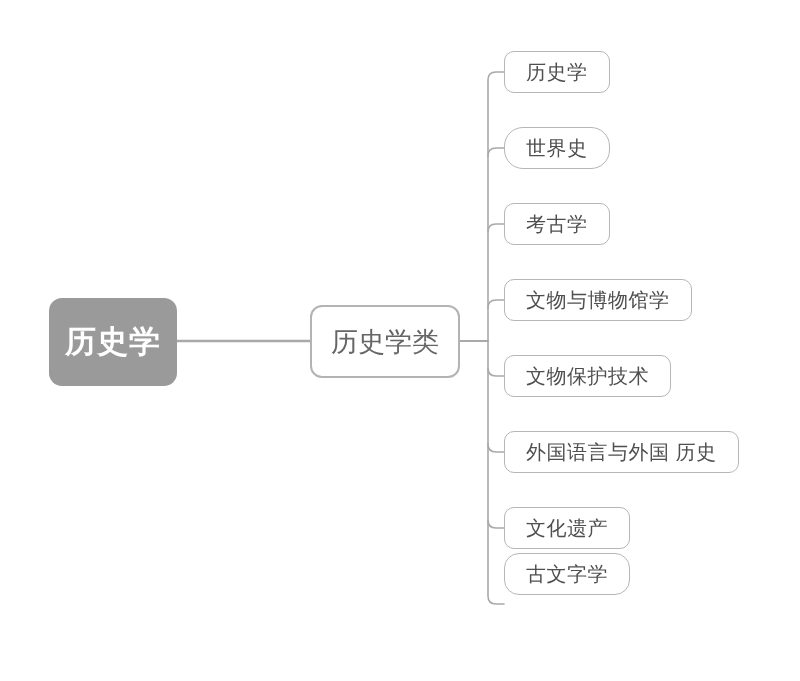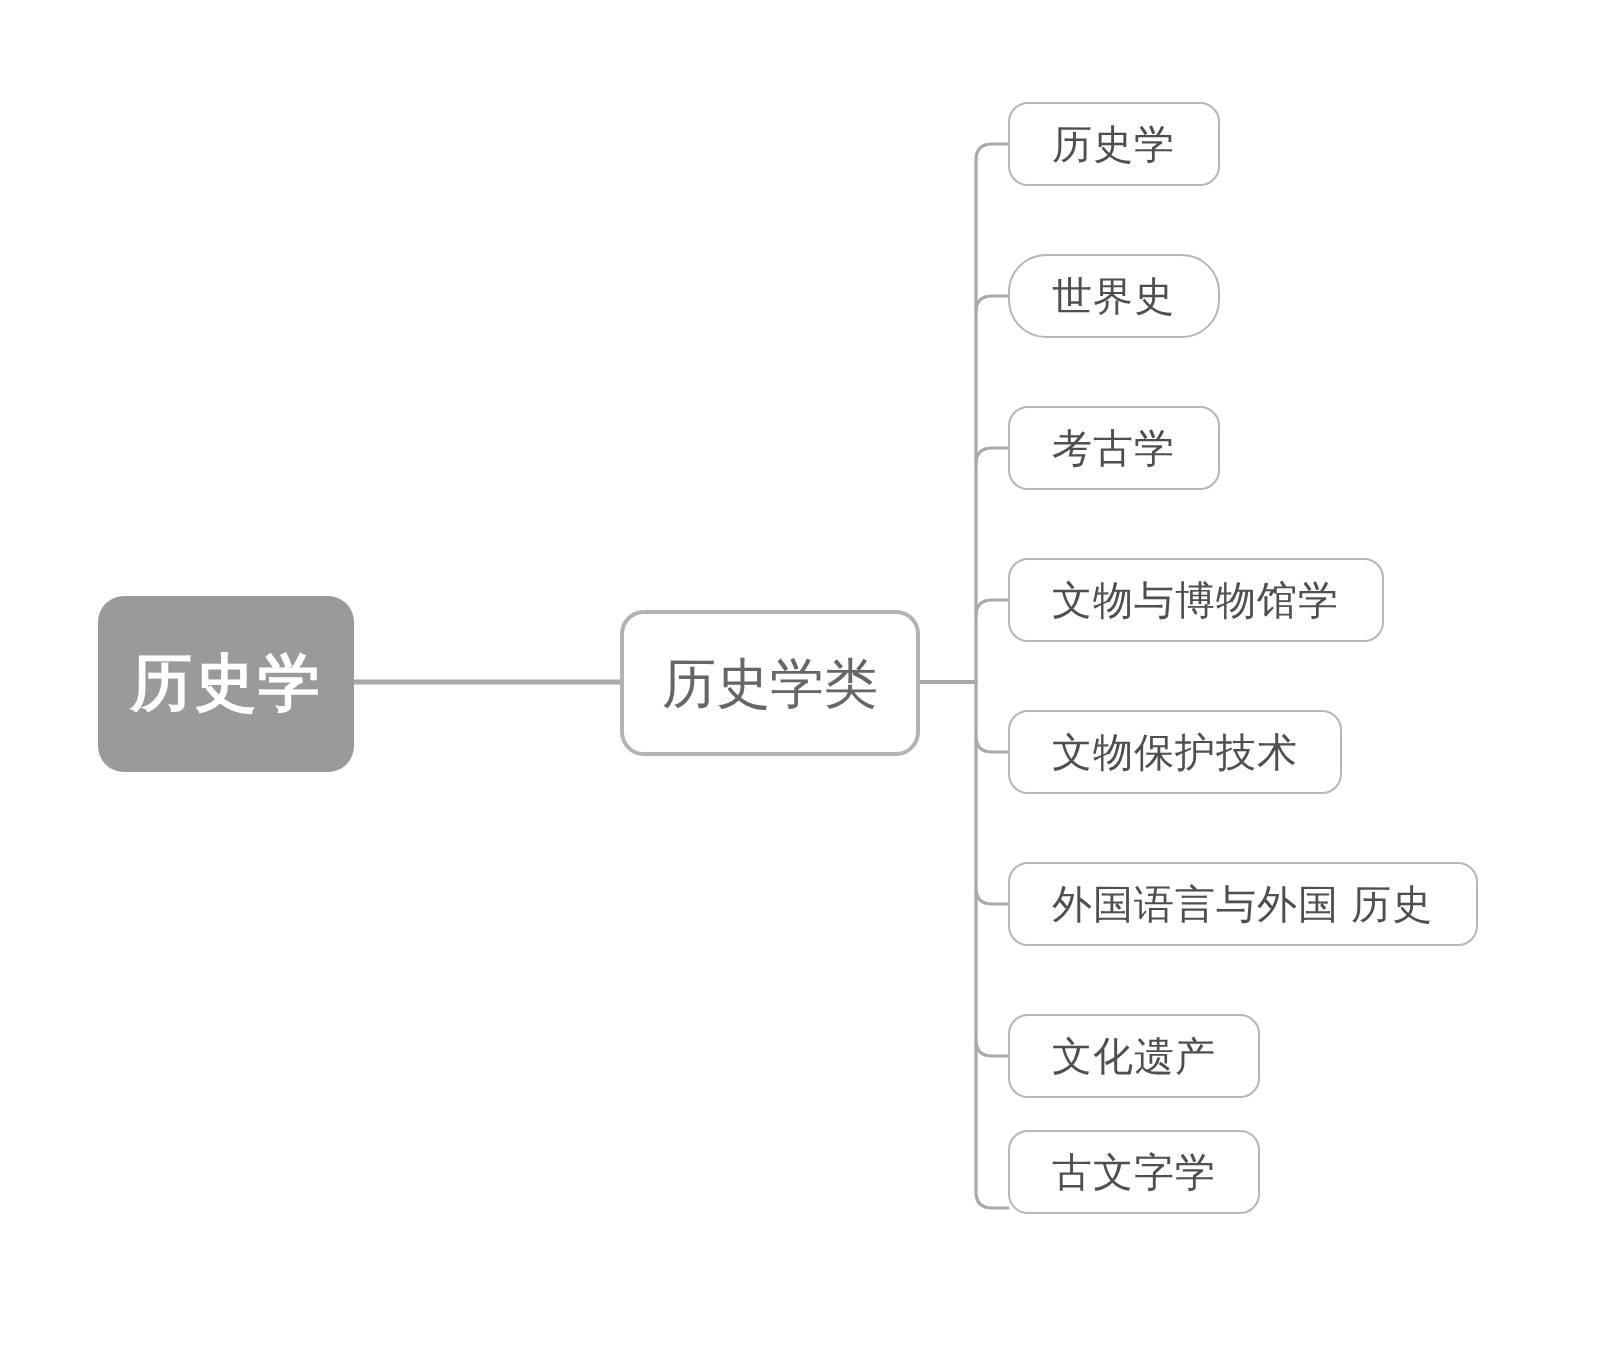--- a/index.html
+++ b/index.html
@@ -66,21 +66,21 @@
     letter-spacing: 0.5px;
     justify-content: flex-start;
   }
   .c1 { top: 51px; }
   .c2 { top: 127px; border-radius: 19px; }
   .c3 { top: 203px; }
   .c4 { top: 279px; }
   .c5 { top: 355px; }
   .c6 { top: 431px; }
   .c7 { top: 507px; }
-  .c8 { top: 565px; }
+  .c8 { top: 553px; border-radius: 15px; }
 </style>
 </head>
 <body>
 
 <div class="canvas">
 
   <svg class="connectors" viewBox="0 0 800 681" fill="none" stroke="#a9a9a9" stroke-linecap="round">
 
     <path d="M177 341 H310" stroke-width="2.4"></path>
 

